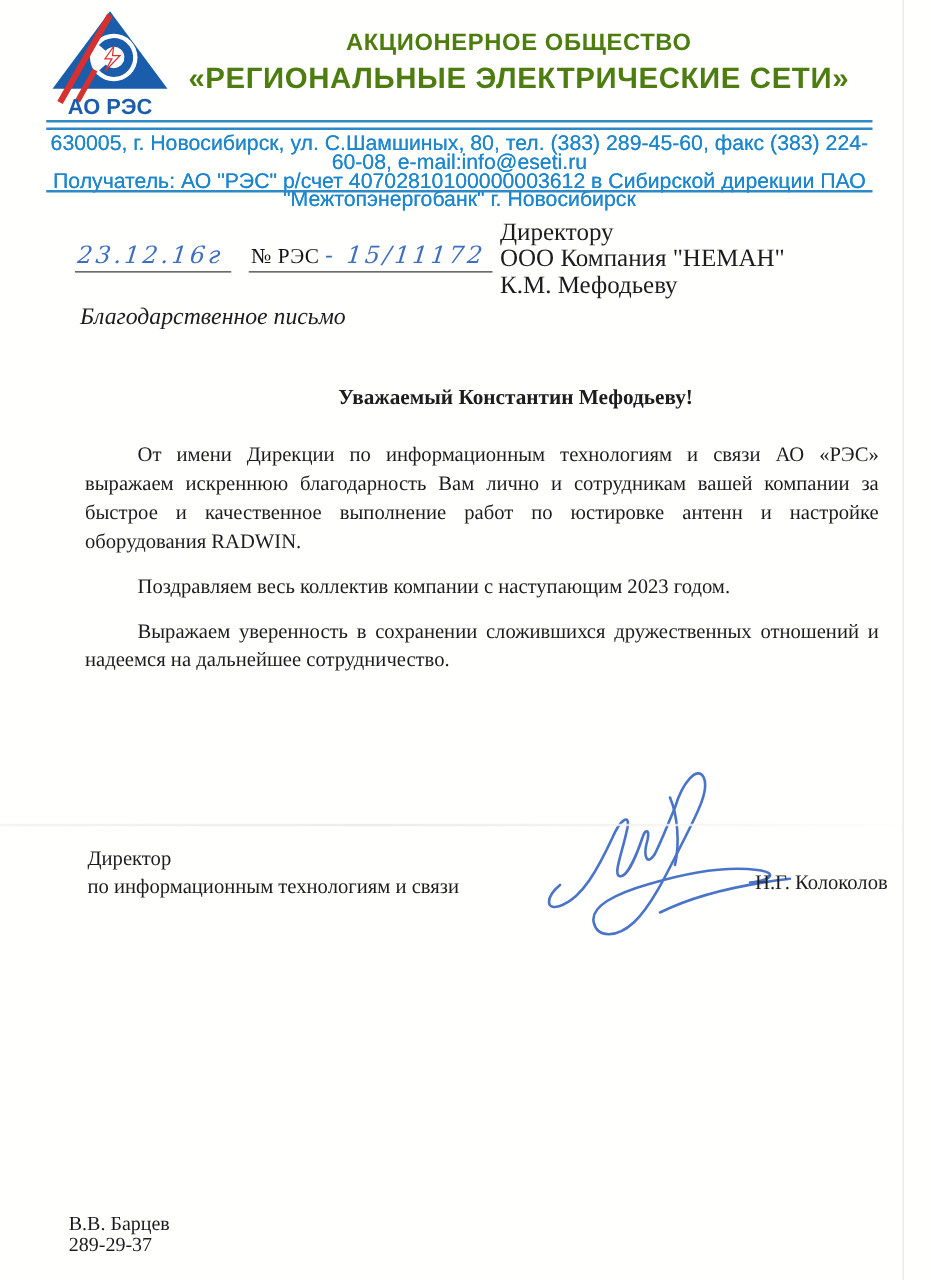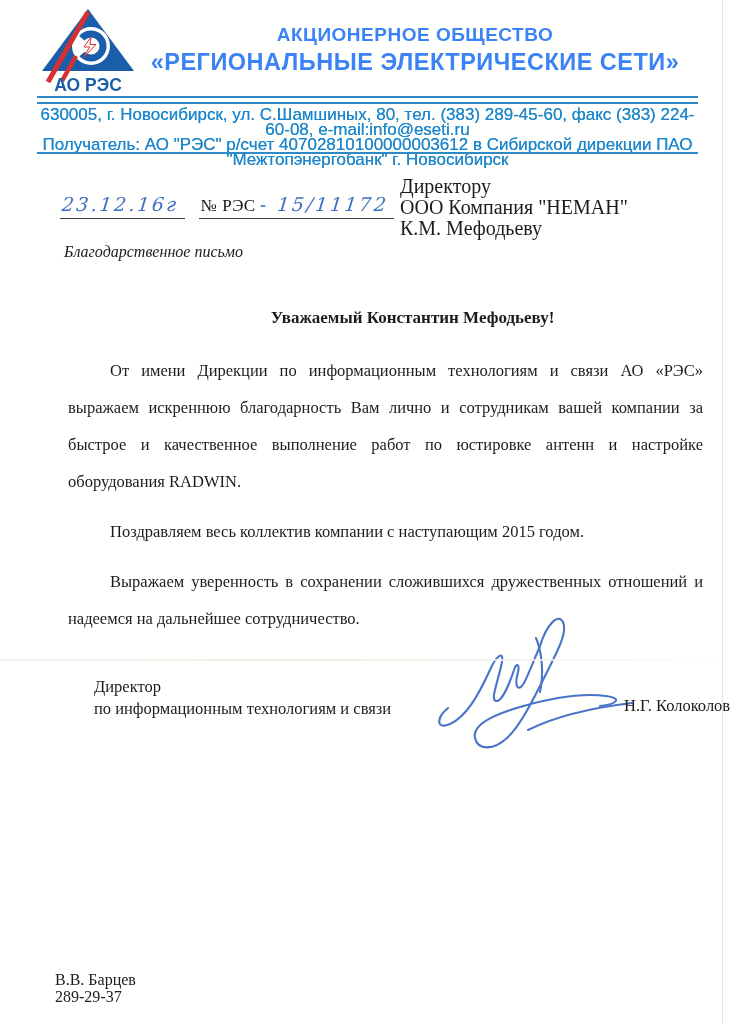--- a/index.html
+++ b/index.html
@@ -14,21 +14,21 @@
   .page{position:absolute;inset:0;background:#fffffe;}
 
   
   .scan-edge-right{position:absolute;top:0;left:722px;width:1px;height:100%;background:#e6e6e4;}
   .scan-crease{position:absolute;left:0;top:659px;width:100%;height:2px;
     background:linear-gradient(90deg,#f2f1ee 0%,#e9e8e4 40%,#f5f4f1 75%,#ffffff 100%);opacity:.8;}
 
   
   .logo{position:absolute;left:38px;top:8px;width:100px;height:90px;}
   .head-titles{position:absolute;left:130px;right:45px;top:24px;text-align:center;
-    font-family:"Liberation Sans", sans-serif;color:#3b82f6;font-weight:bold;}
+    font-family:"Liberation Sans", sans-serif;color:#4d7c0f;font-weight:bold;}
   .org-type{font-size:19px;letter-spacing:.5px;}
   .org-name{font-size:23.5px;letter-spacing:.5px;margin-top:3px;white-space:nowrap;}
 
   .rule-double{position:absolute;left:37px;right:47px;top:96px;height:4px;
     border-top:2px solid #2e8ac6;border-bottom:2px solid #2e8ac6;}
   .contact-block{position:absolute;left:37px;right:47px;top:107px;text-align:center;
     font-family:"Liberation Sans", sans-serif;font-size:17px;line-height:15px;
     color:#1d87cd;text-shadow:0 0 .5px #1d87cd;}
   .rule-single{position:absolute;left:37px;right:47px;top:152px;border-top:2px solid #2e8ac6;}
 
@@ -38,34 +38,34 @@
     font-family:"DejaVu Serif", serif;font-style:italic;
     color:#3f6fc0;font-size:19px;letter-spacing:2.5px;
     display:inline-block;transform:skewX(-6deg);
   }
   .u-line{border-bottom:1.6px solid #3c3c3c;padding:0 6px 2px 2px;display:inline-block;}
   .ref-number-prefix{font-size:17px;color:#141414;letter-spacing:.5px;text-align:right;}
   .ref-gap{display:inline-block;width:14px;}
 
   .recipient{position:absolute;left:400px;top:176px;font-size:20px;line-height:21px;}
 
-  .subject{position:absolute;left:64px;top:243px;font-size:16px;font-style:italic;}
+  .subject{position:absolute;left:64px;top:243px;font-size:19px;font-style:italic;}
 
   
   .salutation{position:absolute;left:110px;right:30px;top:308px;text-align:center;
     font-size:17px;font-weight:bold;}
   .body-text{position:absolute;left:68px;right:42px;top:352px;}
-  .body-text p{margin:0 0 13px 0;font-size:16.5px;line-height:37px;
+  .body-text p{margin:0 0 13px 0;font-size:16.5px;line-height:23px;
     text-align:justify;text-indent:42px;}
   .body-text p.single{text-align:left;}
 
   
-  .sig-title{position:absolute;left:70px;top:676px;font-size:16.5px;line-height:22px;margin-left:24px;}
+  .sig-title{position:absolute;left:70px;top:676px;font-size:16.5px;line-height:22px;}
   .sig-autograph{position:absolute;left:432px;top:608px;width:205px;height:155px;}
-  .sig-name{position:absolute;left:624px;top:696px;font-size:16.5px;}
+  .sig-name{position:absolute;left:604px;top:696px;font-size:16.5px;}
 
   
   .footer{position:absolute;left:55px;top:971px;font-size:16px;line-height:17px;}
 </style>
 </head>
 <body>
 
 <div class="page">
 
   <svg class="logo" viewBox="0 0 100 90" xmlns="http://www.w3.org/2000/svg">
@@ -101,21 +101,21 @@
     <div>ООО Компания "НЕМАН"</div>
     <div>К.М. Мефодьеву</div>
   </div>
 
   <div class="subject">Благодарственное письмо</div>
 
   <div class="salutation">Уважаемый Константин Мефодьеву!</div>
 
   <div class="body-text">
     <p>От имени Дирекции по информационным технологиям и связи АО «РЭС» выражаем искреннюю благодарность Вам лично и сотрудникам вашей компании за быстрое и качественное выполнение работ по юстировке антенн и настройке оборудования RADWIN.</p>
-    <p class="single">Поздравляем весь коллектив компании с наступающим 2015 годом.</p>
+    <p class="single">Поздравляем весь коллектив компании с наступающим 2023 годом.</p>
     <p>Выражаем уверенность в сохранении сложившихся дружественных отношений и надеемся на дальнейшее сотрудничество.</p>
   </div>
 
   <div class="sig-title">
     <div>Директор</div>
     <div>по информационным технологиям и связи</div>
   </div>
 
   <svg class="sig-autograph" viewBox="0 0 205 155" xmlns="http://www.w3.org/2000/svg">
     <g fill="none" stroke="#4a74c8" stroke-width="2.1" stroke-linecap="round">

